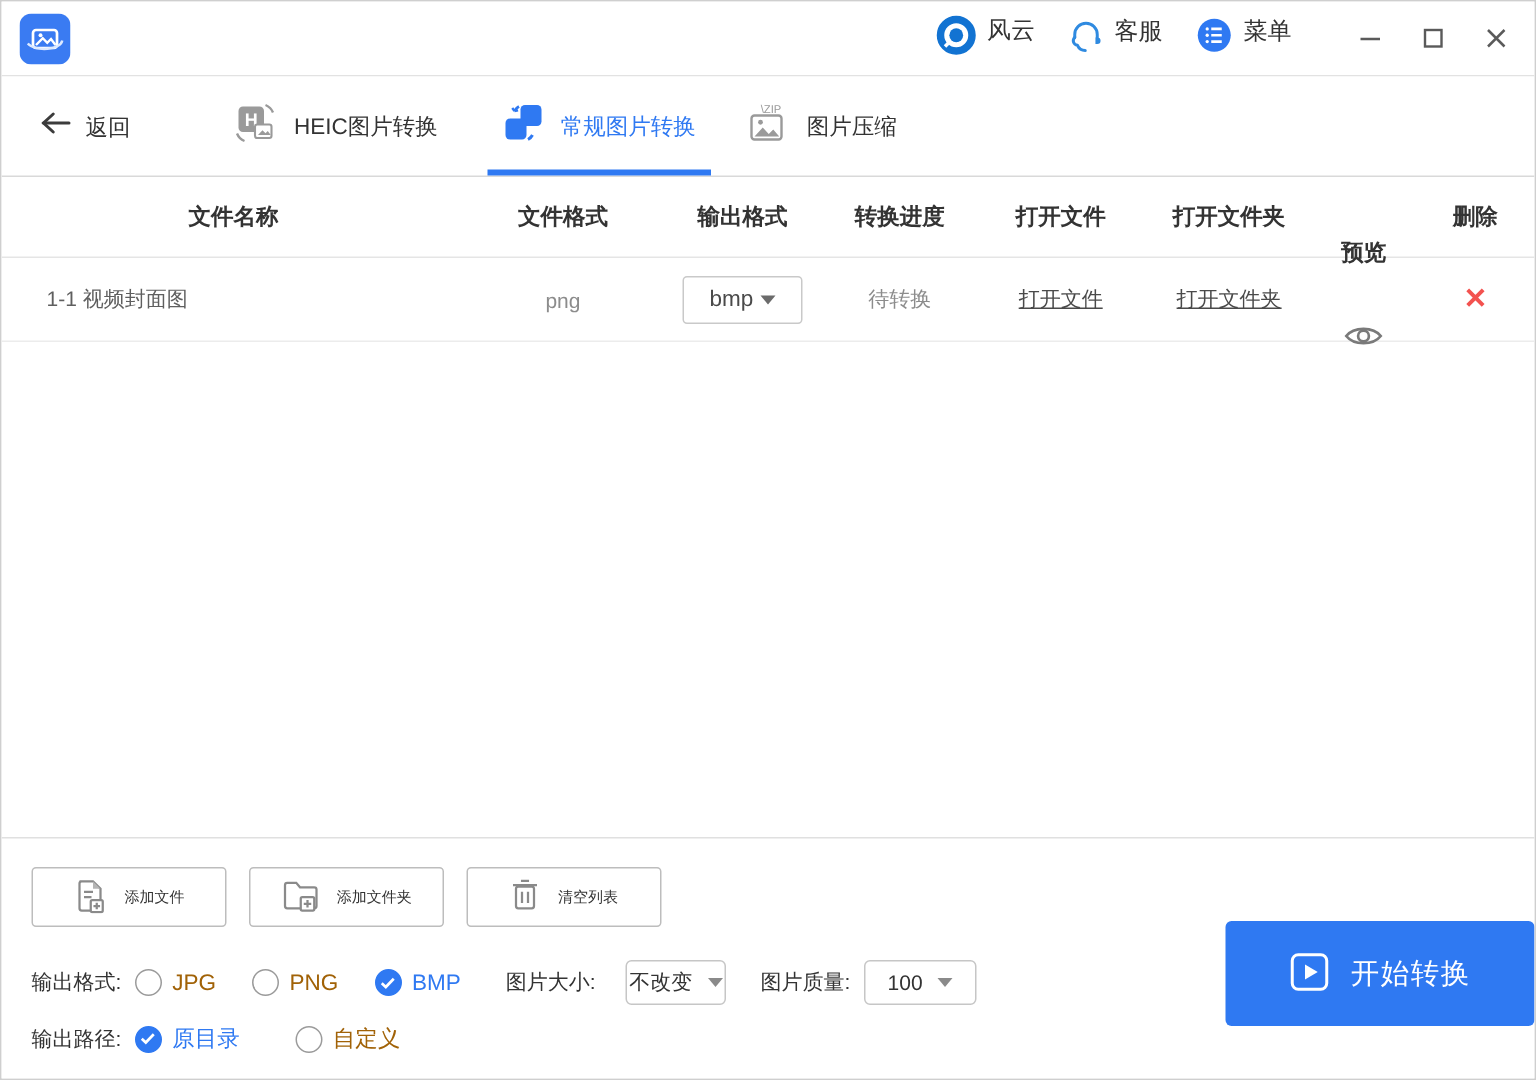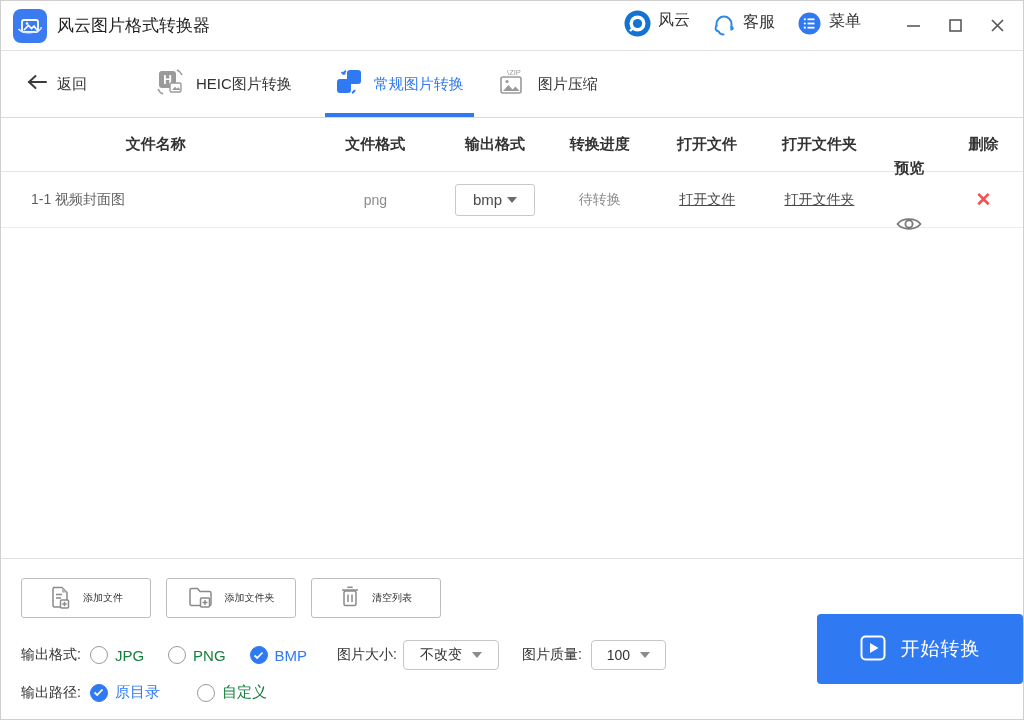--- a/index.html
+++ b/index.html
@@ -64,21 +64,21 @@
   .action-btn .lbl { font-size:10px; color:#333; }
   .settings-row { position:absolute; top:81px; left:20px; display:flex; align-items:center; }
   .path-row { position:absolute; top:124px; left:20px; display:flex; align-items:center; }
   .set-label { font-size:14px; color:#333; }
   .radio-item { display:flex; align-items:center; gap:7px; cursor:pointer; }
   .radio {
     width:18px; height:18px; border-radius:50%; border:1px solid #9b9b9b; background:#fff;
     display:inline-flex; align-items:center; justify-content:center; flex:0 0 auto;
   }
   .radio.checked { background:#2f79f2; border-color:#2f79f2; }
-  .radio-item .lbl { font-size:15px; color:#15803d; }
+  .radio-item .lbl { font-size:15px; color:#a16207; }
   .radio-item.checked .lbl { color:#2f79f2; }
   .select-box {
     height:30px; border:1px solid #c6c6c6; border-radius:4px; background:#fff;
     display:inline-flex; align-items:center; justify-content:center; gap:10px; cursor:pointer;
   }
   .select-box .val { font-size:14px; color:#333; }
   .caret-gray { width:0; height:0; border-left:5px solid transparent; border-right:5px solid transparent; border-top:6px solid #8a8a8a; }
   .start-btn {
     position:absolute; left:784px; top:55px; width:206px; height:70px; border-radius:4px;
     background:#2f79f2; border:none; display:flex; align-items:center; justify-content:center; gap:15px; cursor:pointer;margin-left:32px;
@@ -93,21 +93,20 @@
   <div class="titlebar">
     <span class="app-icon">
       <svg width="34" height="34" viewBox="0 0 34 34">
         <rect x="0" y="0" width="34" height="34" rx="8" fill="#3a7bf2"></rect>
         <rect x="9" y="11" width="16" height="12" rx="2" fill="none" stroke="#fff" stroke-width="1.8"></rect>
         <path d="M11 21 l4.5 -4.5 3 3 2.5 -2.5 3 4" fill="none" stroke="#fff" stroke-width="1.6"></path>
         <circle cx="14" cy="14.5" r="1.3" fill="#fff"></circle>
         <path d="M5.5 20 a12 6 0 0 0 23 -2" fill="none" stroke="#dce9ff" stroke-width="1.6"></path>
       </svg>
     </span>
-    <span class="app-title">风云图片格式转换器</span>
 
     <div class="titlebar-right">
       <div class="tb-item">
         <span>
           <svg width="27" height="27" viewBox="0 0 27 27">
             <circle cx="13.5" cy="13.5" r="10.5" fill="none" stroke="#1273d2" stroke-width="5"></circle>
             <circle cx="13.5" cy="13.5" r="4.6" fill="#1273d2"></circle>
             <path d="M6 21 l4 -4" stroke="#fff" stroke-width="2.4"></path>
           </svg>
         </span>
@@ -309,21 +308,21 @@
       <span class="radio-item checked" style="margin-left:24px">
         <span class="radio checked">
           <svg width="11" height="9" viewBox="0 0 11 9">
               <polyline points="1.5,4.5 4.2,7 9.5,1.5" fill="none" stroke="#fff" stroke-width="1.8"></polyline>
             </svg>
         </span>
         <span class="lbl">BMP</span>
       </span>
 
       <span class="set-label" style="margin-left:30px">图片大小:</span>
-      <span class="select-box" style="margin-left:6px;width:96px">
+      <span class="select-box" style="margin-left:20px;width:67px">
         <span class="val">不改变</span>
         <span class="caret-gray"></span>
       </span>
 
       <span class="set-label" style="margin-left:23px">图片质量:</span>
       <span class="select-box" style="margin-left:9px;width:75px">
         <span class="val">100</span>
         <span class="caret-gray"></span>
       </span>
     </div>

